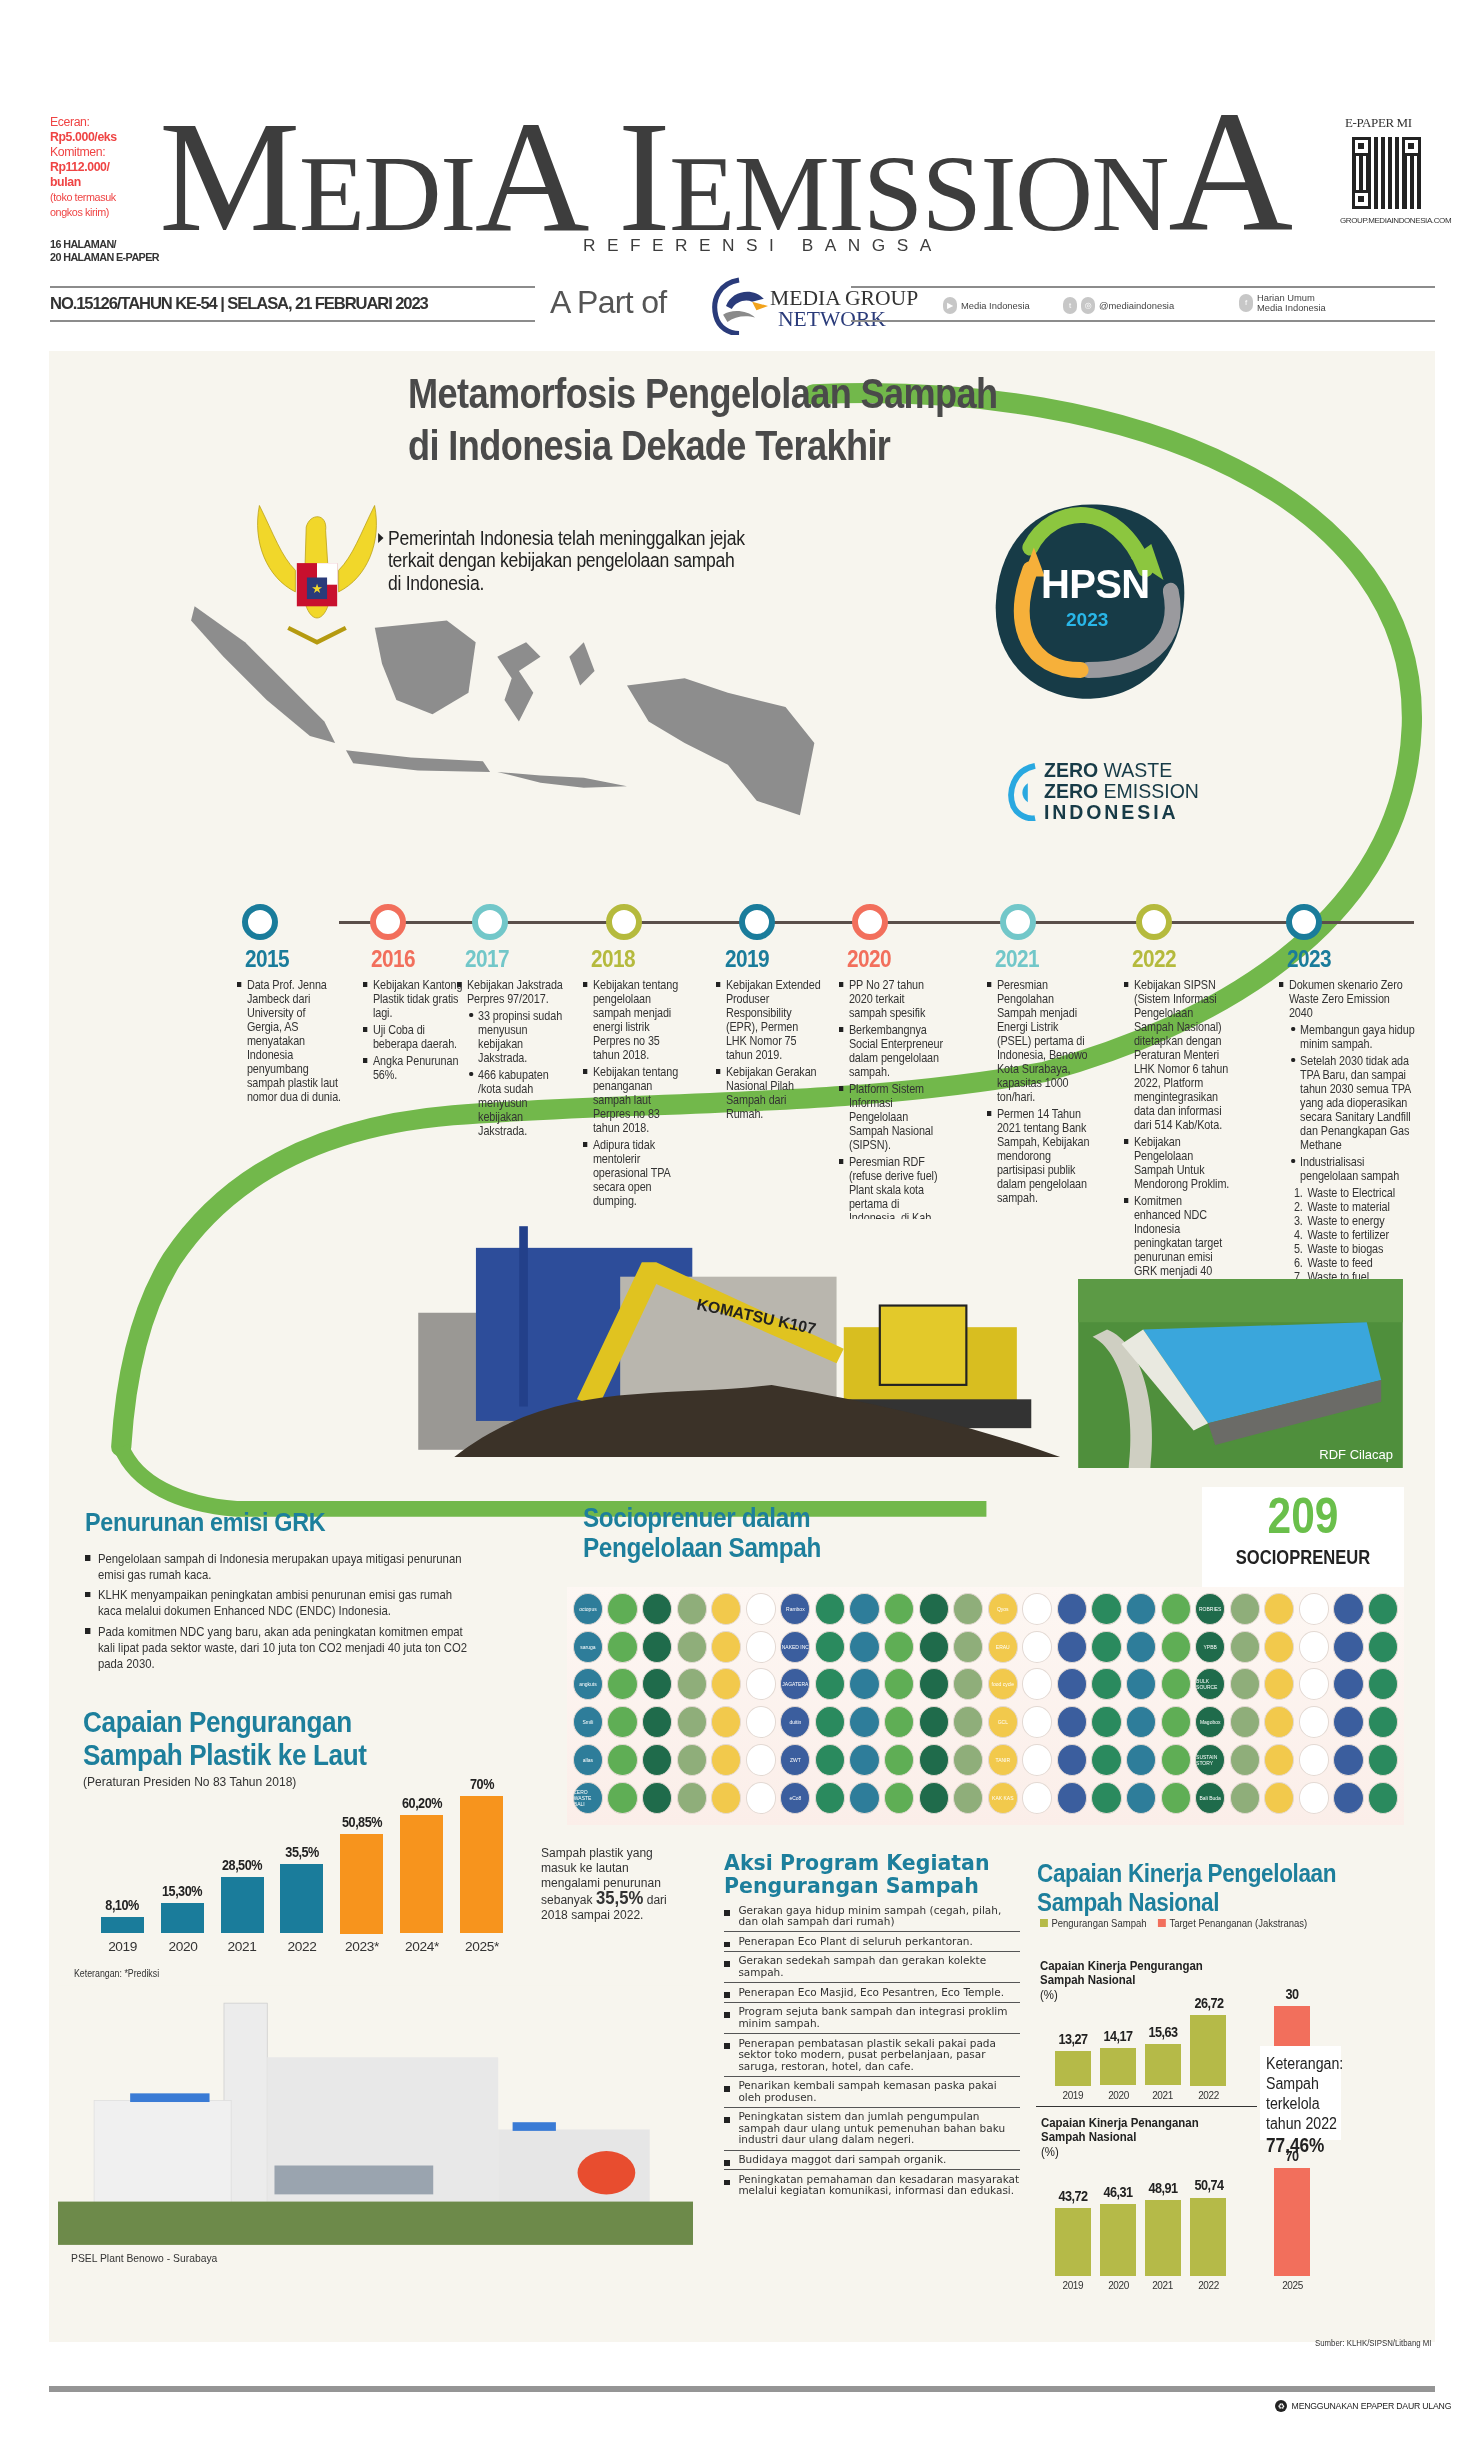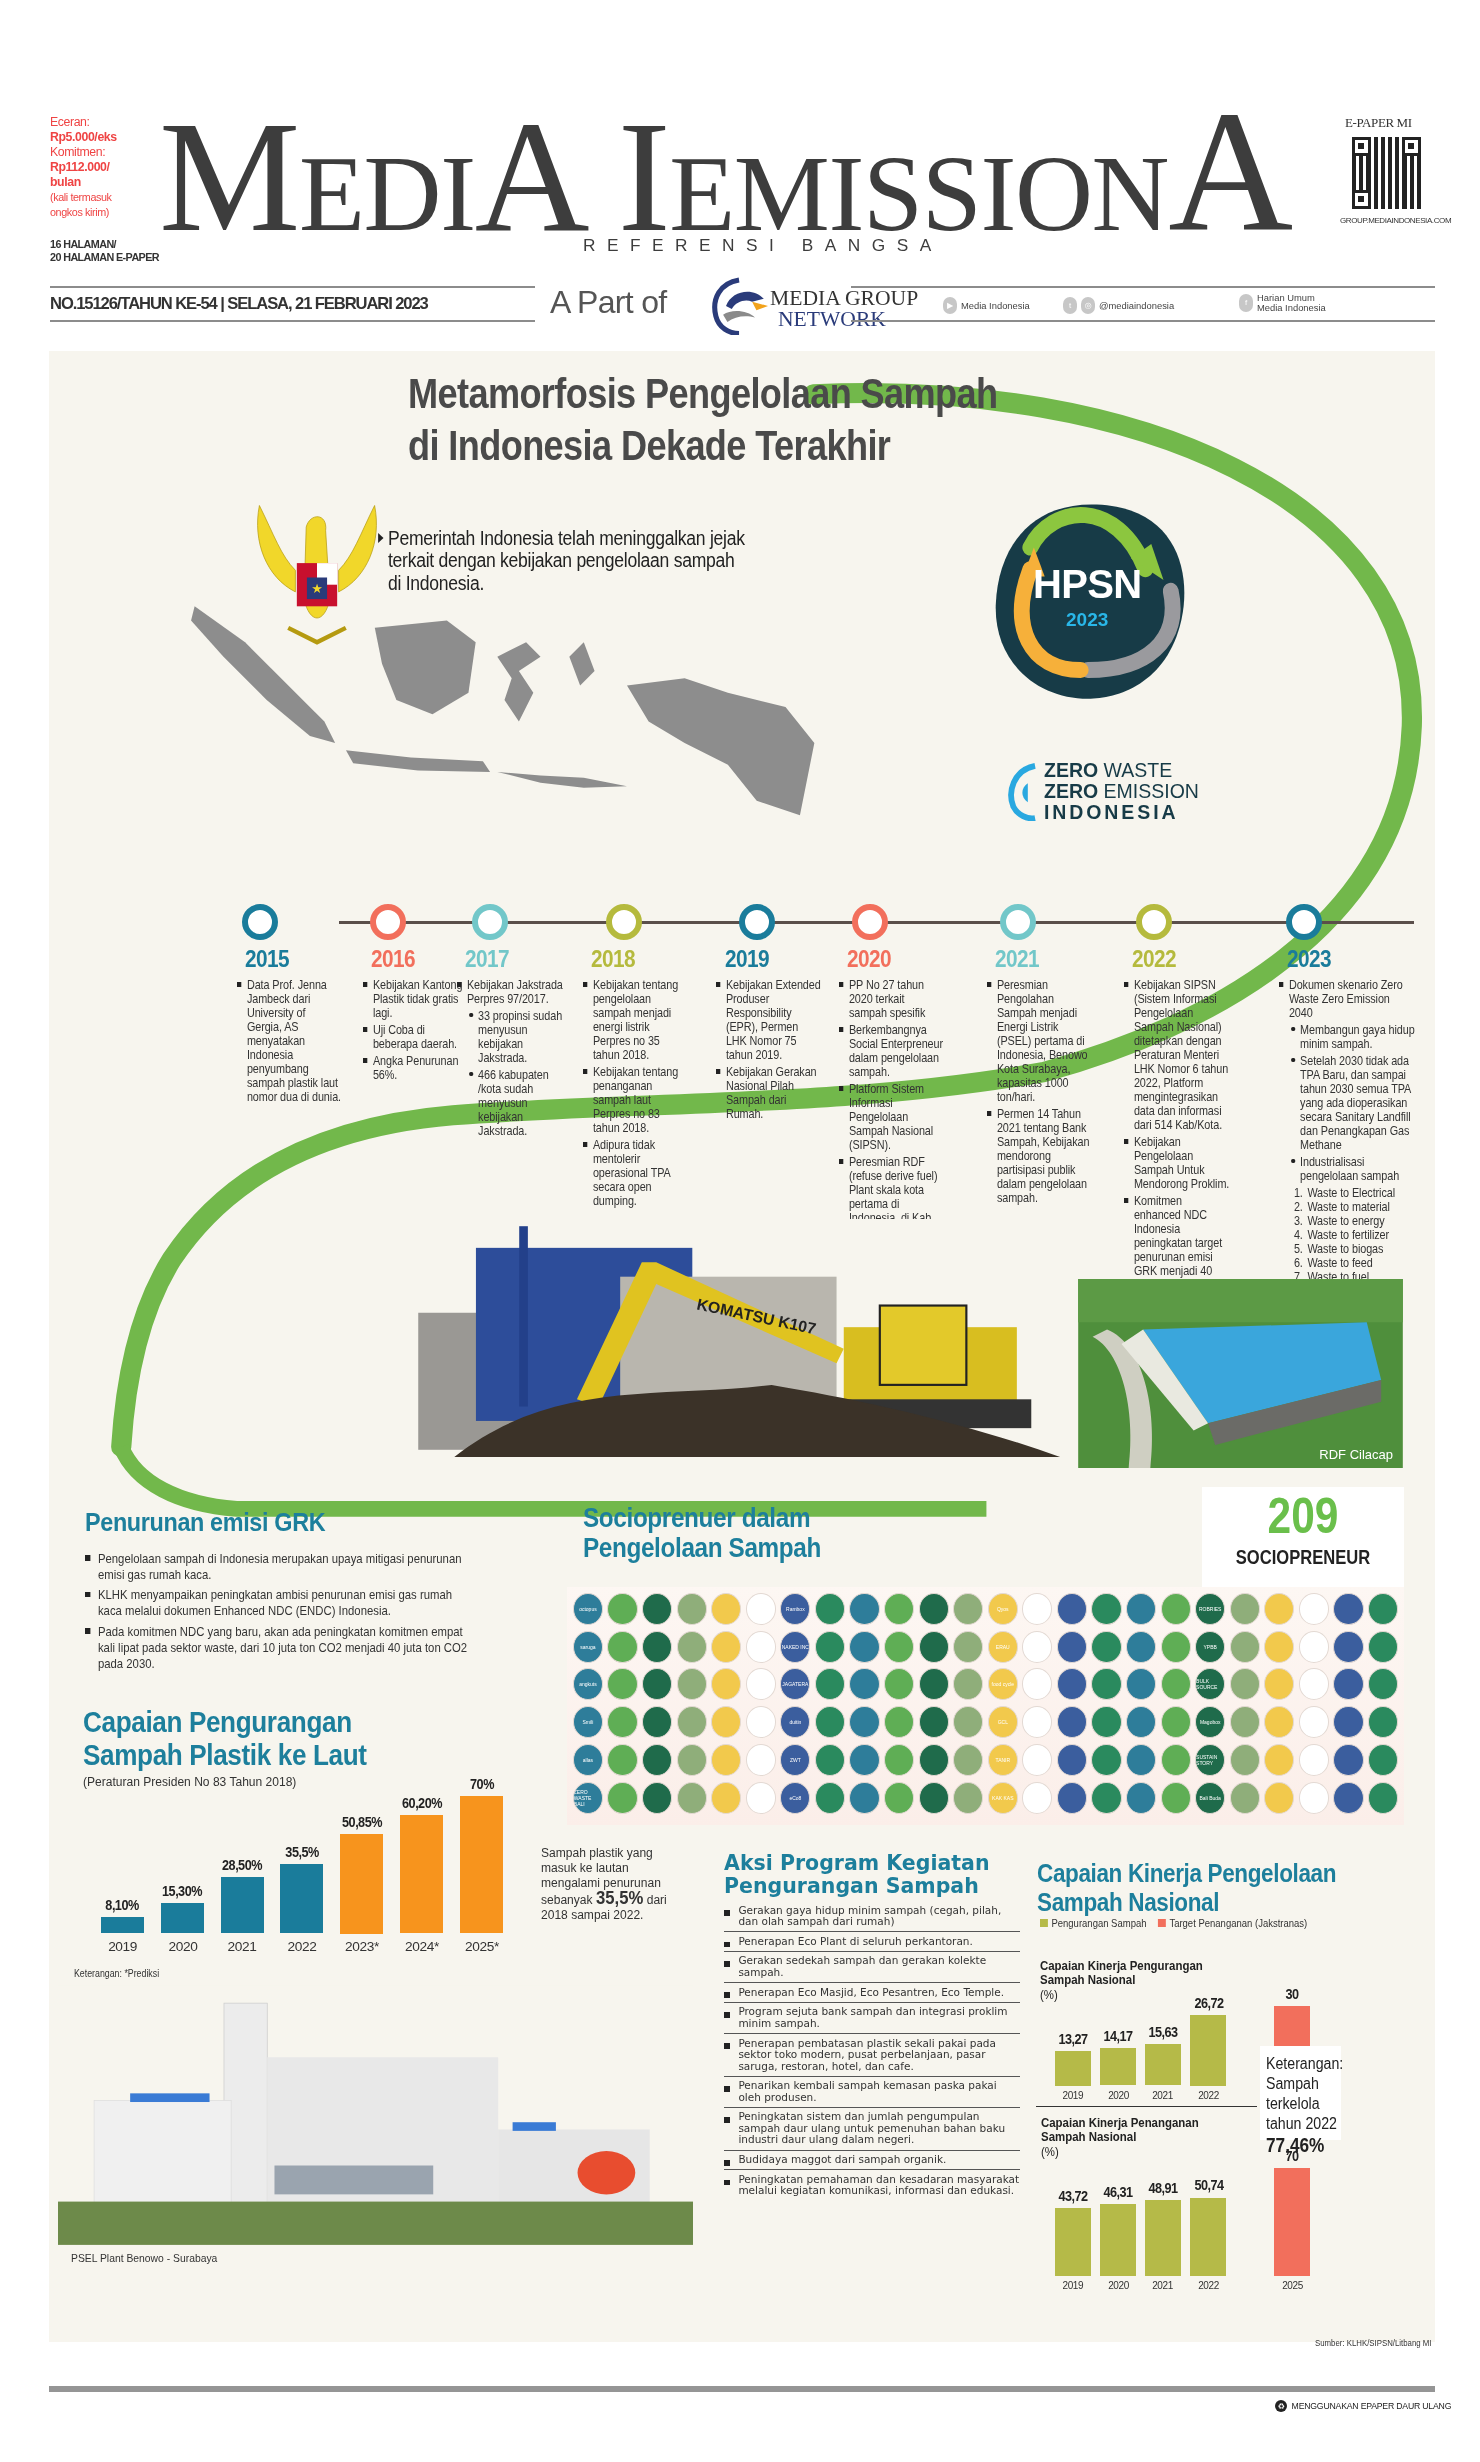--- a/index.html
+++ b/index.html
@@ -61,21 +61,21 @@
 </style>
 </head>
 <body>
 
 <div class="abs price">
   <div>Eceran:</div>
   <div><b>Rp5.000/eks</b></div>
   <div>Komitmen:</div>
   <div><b>Rp112.000/</b></div>
   <div><b>bulan</b></div>
-  <div style="font-size:10.8px">(kali termasuk</div>
+  <div style="font-size:10.8px">(toko termasuk</div>
   <div style="font-size:10.8px">ongkos kirim)</div>
 </div>
 <div class="abs pages">
   <div>16 HALAMAN/</div>
   <div>20 HALAMAN E-PAPER</div>
 </div>
 <div class="abs logo">
   <span class="big">M</span><span class="sm">EDI</span><span class="big">A I</span><span class="sm">EMISSION</span><span class="big" style="font-size:173px">A</span>
 </div>
 <div class="abs tagline">REFERENSI BANGSA</div>
@@ -157,21 +157,21 @@
 
 <div class="abs" style="left:987px;top:490px;width:209px;height:216px">
   <svg width="209" height="216" viewBox="0 0 290 300">
     <path d="M145 20 C260 20 285 110 270 180 C250 270 180 290 140 290 C70 290 10 240 12 160 C15 80 60 20 145 20Z" fill="#173b47"></path>
     <path d="M60 80 C90 20 180 10 220 110" fill="none" stroke="#8cc63f" stroke-width="22" stroke-linecap="round"></path>
     <path d="M200 95 L245 125 L228 75Z" fill="#8cc63f"></path>
     <path d="M255 140 C270 210 220 250 140 250" fill="none" stroke="#9a9a9e" stroke-width="22" stroke-linecap="round"></path>
     <path d="M130 250 C60 250 30 190 60 110" fill="none" stroke="#f6b03a" stroke-width="22" stroke-linecap="round"></path>
     <path d="M50 120 L65 80 L80 120Z" fill="#f6b03a"></path>
   </svg>
-  <div class="abs" style="left:46px;top:72px;font-size:40px;font-weight:bold;color:#fff;letter-spacing:-0.7px">HPSN</div>
+  <div class="abs" style="left:54px;top:72px;font-size:40px;font-weight:bold;color:#fff;letter-spacing:-0.7px">HPSN</div>
   <div class="abs" style="left:79px;top:119px;font-size:19px;font-weight:bold;color:#29b6e8">2023</div>
 </div>
 <div class="abs" style="left:1006px;top:757px;width:216px;height:79px">
   <svg class="abs" style="left:0;top:5.8px" width="32" height="58" viewBox="0 0 44 80">
       <path d="M40 4 C10 10 2 40 10 60 C16 72 30 78 40 76" fill="none" stroke="#29a8e0" stroke-width="8"></path>
       <path d="M30 28 C20 34 20 48 30 54Z" fill="#29a8e0"></path>
     </svg>
   <div class="abs" style="left:38px;top:2.9px;font-size:19.5px;color:#173b47;line-height:21px;white-space:nowrap">
     <div><b>ZERO</b> <span>WASTE</span></div>
     <div><b>ZERO</b> <span>EMISSION</span></div>

